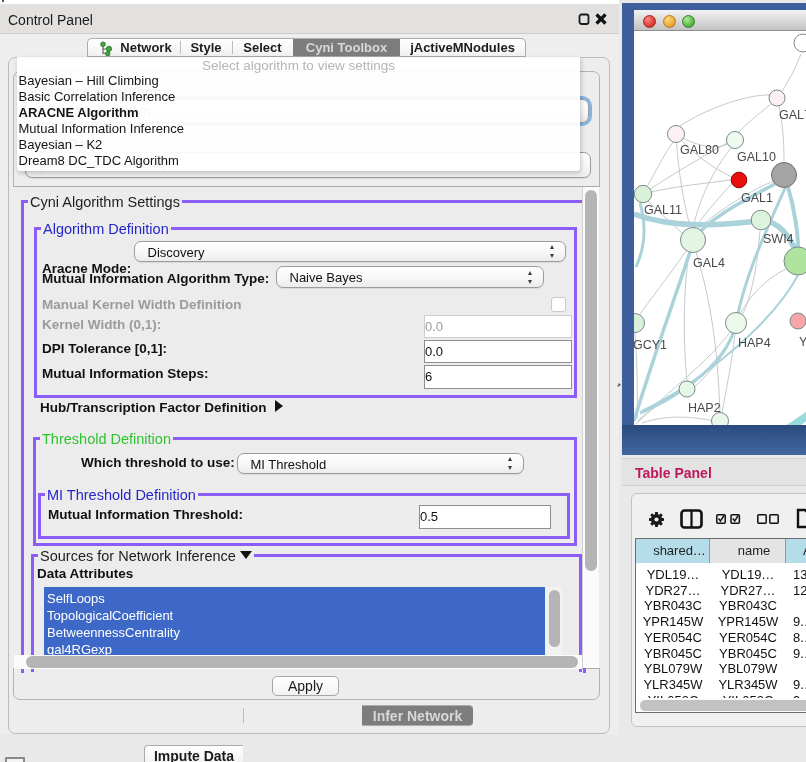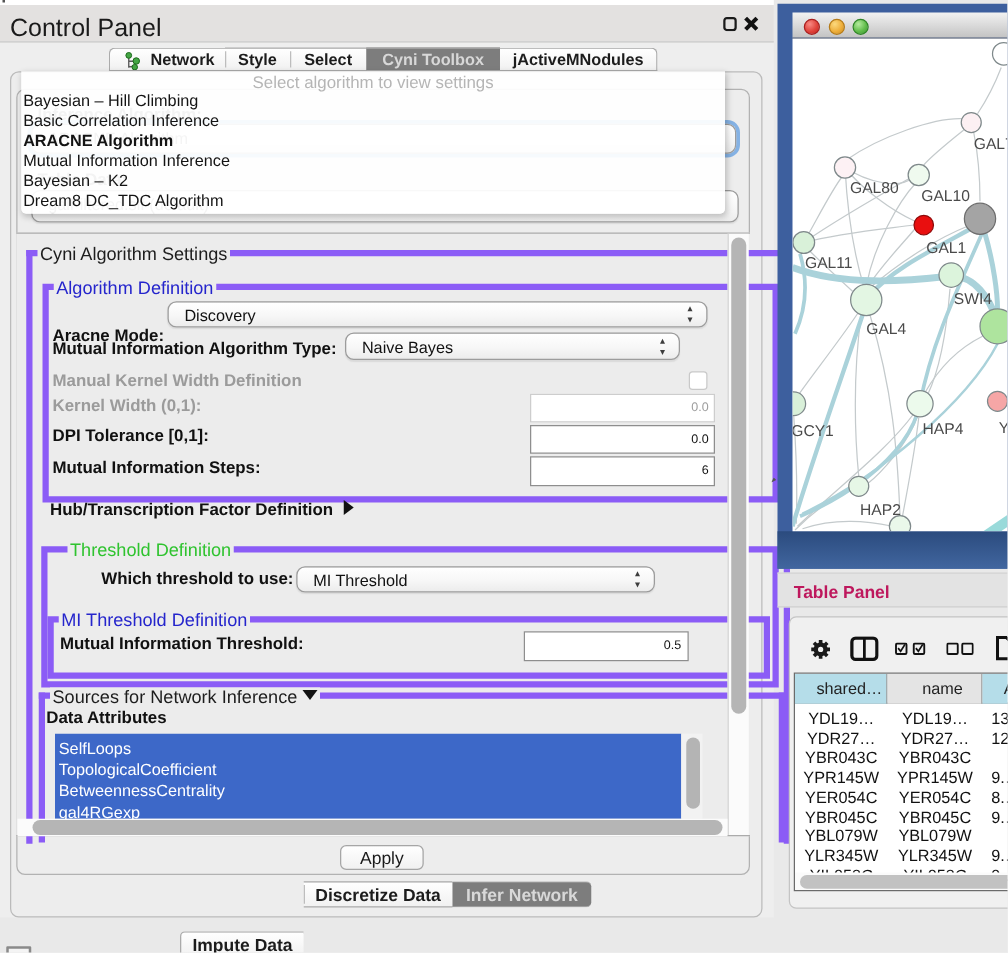--- a/index.html
+++ b/index.html
@@ -5,36 +5,36 @@
   html,body{margin:0;padding:0;}
   body{width:806px;height:762px;background:#e9e9e9;font-family:"Liberation Sans",sans-serif;position:relative;overflow:hidden;}
   .abs{position:absolute;}
   .blab{font-weight:bold;font-size:13.5px;color:#111;}
   .glab{font-weight:bold;font-size:13.5px;color:#9b9b9b;}
   .combo{position:absolute;border:1px solid #9c9c9c;border-radius:7px;background:linear-gradient(#ffffff,#f7f7f7 55%,#ececec);box-shadow:0 1px 1px rgba(0,0,0,0.08);}
   .combo .ct{position:absolute;left:12.5px;top:3px;font-size:13px;color:#111;}
   .arr{position:absolute;right:8px;top:50%;width:8px;height:13px;margin-top:-6.5px;}
   .arr:before{content:"";position:absolute;left:1px;top:0;border-left:2.9px solid transparent;border-right:2.9px solid transparent;border-bottom:4.6px solid #3d3d3d;}
   .arr:after{content:"";position:absolute;left:1px;bottom:0;border-left:2.9px solid transparent;border-right:2.9px solid transparent;border-top:4.6px solid #3d3d3d;}
-  .tfield{position:absolute;background:#fff;font-size:10px;text-align:right;color:#111;}
-  .group{position:absolute;border:5px solid #8b5cf6;padding-left:42px;}
+  .tfield{position:absolute;background:#fff;font-size:13px;color:#111;}
+  .group{position:absolute;border:3px solid #8b5cf6;}
   .gtitle{position:absolute;top:-9px;left:4px;background:#ececec;padding:0 2px;font-size:14.5px;white-space:nowrap;}
   .tab{position:absolute;top:0;height:100%;box-sizing:border-box;background:linear-gradient(#ffffff,#f1f1f1);border-top:1px solid #ababab;border-bottom:1px solid #ababab;font-size:13px;font-weight:bold;color:#1c1c1c;text-align:center;}
   .tabsel{background:#7d7d7d;color:#d8d8d8;}
   .tsep{position:absolute;top:3px;bottom:3px;width:1px;background:#bdbdbd;z-index:2;}
 </style>
 </head>
 <body>
 
 <div class="abs" style="left:0;top:0;width:619px;height:734px;background:#eeeeee;">
   <div class="abs" style="left:0;top:0;width:619px;height:4px;background:#ffffff;"></div>
   <div class="abs" style="left:2px;top:0;width:2px;height:2px;background:#555;"></div>
 
   <div class="abs" style="left:0;top:4px;width:619px;height:29px;background:#e3e1e0;border-bottom:1px solid #cccccc;">
-    <div class="abs" style="left:8px;top:8px;font-size:20px;color:#1a1a1a;">Control Panel</div>
+    <div class="abs" style="left:8px;top:8px;font-size:14px;color:#1a1a1a;">Control Panel</div>
 
     <svg class="abs" style="left:578px;top:9px;" width="12" height="12" viewBox="0 0 12 12">
       <rect x="1.5" y="1.5" width="9" height="9.5" rx="2" fill="none" stroke="#1a1a1a" stroke-width="1.8"></rect>
     </svg>
 
     <svg class="abs" style="left:595px;top:9px;" width="12" height="12" viewBox="0 0 12 12">
       <g stroke="#111" stroke-width="3.2" stroke-linecap="butt">
         <line x1="1.5" y1="1.5" x2="10.5" y2="10.5"></line>
         <line x1="10.5" y1="1.5" x2="1.5" y2="10.5"></line>
       </g>
@@ -98,21 +98,21 @@
   <div class="tfield" style="left:424px;top:340px;width:142px;height:21px;border:1px solid #8e8e8e;line-height:21px;padding-right:4px;">0.0</div>
   <div class="abs blab" style="left:42px;top:366px;">Mutual Information Steps:</div>
   <div class="tfield" style="left:424px;top:365px;width:142px;height:22px;border:1px solid #8e8e8e;line-height:22px;padding-right:4px;">6</div>
 
   <div class="abs blab" style="left:40px;top:400px;">Hub/Transcription Factor Definition</div>
   <svg class="abs" style="left:273px;top:399px;" width="12" height="14" viewBox="0 0 12 14">
       <path d="M2 1 L10 7 L2 13 Z" fill="#111"></path>
     </svg>
 
   <div class="group" style="left:33px;top:437px;width:538px;height:103px;">
-    <span class="gtitle" style="color:#2fc32f;background:#ececec;margin-left:12px;">Threshold Definition</span>
+    <span class="gtitle" style="color:#2fc32f;background:#ececec;">Threshold Definition</span>
   </div>
   <div class="abs blab" style="left:81px;top:455px;">Which threshold to use:</div>
   <div class="combo" style="left:237px;top:453px;width:287px;height:21px;box-sizing:border-box;">
     <span class="ct">MI Threshold</span>
       <span class="arr"></span>
   </div>
   <div class="group" style="left:38px;top:493px;width:526px;height:40px;">
     <span class="gtitle" style="color:#2525cc;background:#ececec;">MI Threshold Definition</span>
   </div>
   <div class="abs blab" style="left:48px;top:507px;">Mutual Information Threshold:</div>
@@ -135,21 +135,20 @@
 
   <div class="abs" style="left:14px;top:655px;width:568px;height:14px;background:#fbfbfb;">
     <div class="abs" style="left:12px;top:1px;width:552px;height:12px;background:#b5b5b5;border-radius:6px;"></div>
   </div>
 
   <div class="abs" style="left:272px;top:676px;width:67px;height:20px;background:linear-gradient(#ffffff,#f1f1f1);border:1px solid #a6a6a6;border-radius:5px;font-size:14px;text-align:center;line-height:19px;color:#1a1a1a;box-sizing:border-box;">Apply</div>
 
   <div class="abs" style="left:144px;top:705px;width:329px;height:21px;">
     <div class="tab" style="left:0;width:99px;line-height:21px;font-size:14px;border-left:1px solid #ababab;border-radius:4px 0 0 4px;margin-top:40px;">Impute Data</div>
     <div class="tsep" style="left:99px;"></div>
-    <div class="tab" style="left:99px;width:119px;line-height:21px;font-size:14px;">Discretize Data</div>
     <div class="tab tabsel" style="left:218px;width:111px;line-height:21px;font-size:14px;border-radius:0 4px 4px 0;">Infer Network</div>
   </div>
 
   <div class="abs" style="left:17px;top:57px;width:563px;height:114px;background:rgba(255,255,255,0.93);box-shadow:1px 2px 5px rgba(0,0,0,0.22);border-radius:0 0 4px 4px;">
     <div style="position:absolute;top:1px;left:0;width:100%;text-align:center;font-size:13.5px;color:#b5b5b5;">Select algorithm to view settings</div>
     <div style="position:absolute;top:16px;left:1.5px;font-size:13px;color:#141414;line-height:16px;">
       Bayesian – Hill Climbing<br>
       Basic Correlation Inference<br>
       <b>ARACNE Algorithm</b><br>
       Mutual Information Inference<br>

